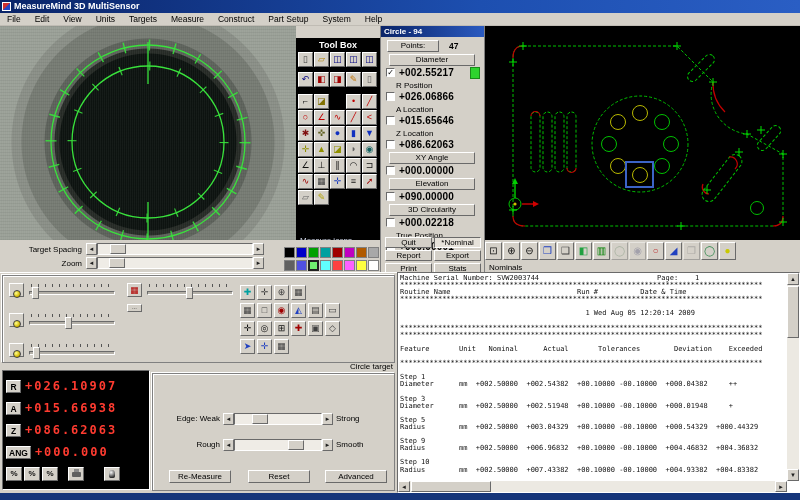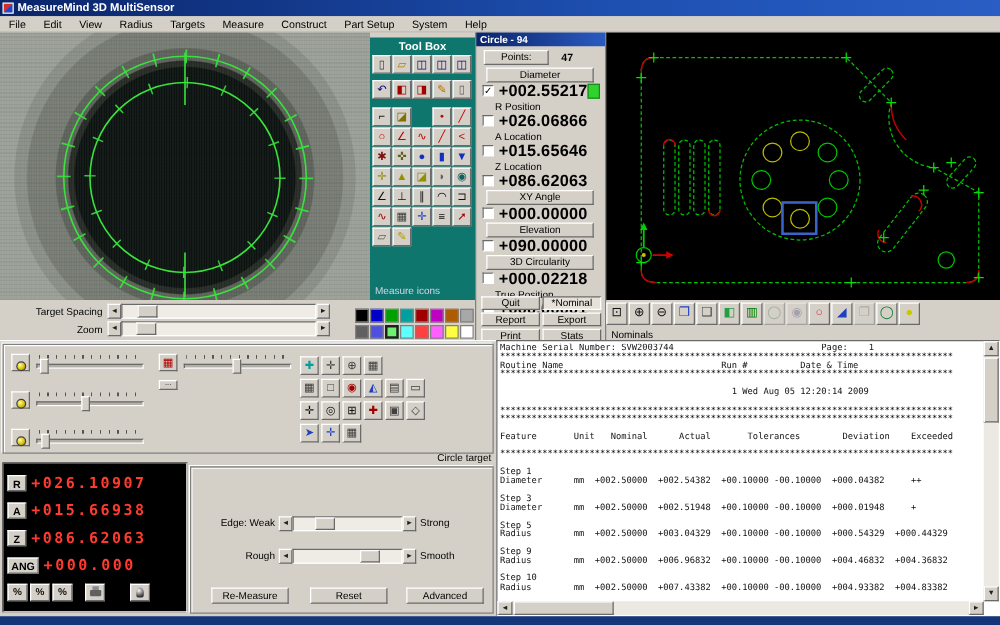--- a/index.html
+++ b/index.html
@@ -18,21 +18,21 @@
 
   
   #camera{position:absolute;left:0;top:0;width:296px;height:214px;overflow:hidden;
     background:
       repeating-linear-gradient(0deg,rgba(0,0,0,.05) 0 1px,transparent 1px 3px),
       repeating-linear-gradient(90deg,rgba(255,255,255,.04) 0 1px,transparent 1px 2px),
       radial-gradient(circle at 148px 116px,#0d1310 0 88px,#262b26 89px 93px,#5d625b 94px 103px,#767b73 104px 126px,#8a8f87 127px 136px,#9aa097 137px)}
   #camera svg{position:absolute;left:0;top:0}
 
   
-  #toolbox{position:absolute;left:296px;top:4px;width:84px;height:214px;background:#0f766e;overflow:hidden}
+  #toolbox{position:absolute;left:296px;top:12px;width:84px;height:214px;background:#000000;overflow:hidden}
   #toolbox .tb-title{color:#fff;font-size:9px;font-weight:bold;text-align:center;padding-top:2px;height:14px}
   .tb-row{position:absolute;left:2px;display:flex}
   .tb-ic{width:15px;height:15px;margin-right:1px;font-size:9px;line-height:13px;text-align:center;overflow:hidden}
   .tb-blank{width:15px;height:15px;margin-right:1px;border:none;background:transparent}
   #toolbox .tb-footer{position:absolute;left:4px;top:198px;color:#cfd6e8;font-size:8px}
 
   
   #palette{position:absolute;left:284px;top:221px;width:96px;height:25px}
   .swatch{position:absolute;width:11px;height:11px;border:1px solid #808080}
   .swatch.sel{border:2px solid #202020}
@@ -54,21 +54,21 @@
   
   #dialog{position:absolute;left:380px;top:0;width:105px;height:247px;background:#d4d0c8;border:1px solid #808080;border-top:none}
   #dialog .dlg-title{height:11px;background:linear-gradient(90deg,#0a2468,#2a5ac0);color:#fff;font-size:8px;font-weight:bold;padding:1px 0 0 3px}
   #dialog .points-row{display:flex;align-items:center;margin:3px 4px 2px 6px}
   #dialog .points-btn{width:52px;height:12px;font-size:8px;text-align:center;line-height:10px}
   #dialog .points-val{font-size:8.5px;font-weight:bold;margin-left:10px}
   .dlg-btn{width:86px;height:12px;margin:2px 0 0 8px;font-size:8px;text-align:center;line-height:10px;background:#d4d0c8;border:1px solid;border-color:#fff #6a6a6a #6a6a6a #fff}
   .dlg-lbl{font-size:8px;margin:3px 0 0 15px}
   .dlg-valrow{display:flex;align-items:center;margin:1px 4px 0 5px;height:11px}
   .cb{width:9px;height:9px;background:#fff;border:1px solid;border-color:#6a6a6a #fff #fff #6a6a6a;font-size:8px;line-height:7px;text-align:center;color:#000}
-  .dlg-val{font-size:13px;font-weight:bold;margin-left:4px;letter-spacing:.2px}
+  .dlg-val{font-size:10px;font-weight:bold;margin-left:4px;letter-spacing:.2px}
   .green-ind{width:10px;height:12px;background:#2ed32e;border:1px solid #1a8a1a;margin-left:auto}
   #dlg-buttons{position:absolute;left:4px;top:211px;width:97px;display:grid;grid-template-columns:47px 47px;grid-gap:2px}
   .dlg-bbtn{height:11px;font-size:8px;text-align:center;line-height:9px;background:#d4d0c8;border:1px solid;border-color:#fff #6a6a6a #6a6a6a #fff}
   .dlg-bbtn.default{outline:1px solid #000}
 
   
   #cad{position:absolute;left:485px;top:0;width:315px;height:214px;background:#000}
   #cad-toolbar{position:absolute;left:485px;top:216px;width:315px;height:20px;display:flex}
   .cad-btn{width:17px;height:18px;margin-right:1px;font-size:10px;line-height:16px;text-align:center}
   .cad-btn.dis{opacity:.45}
@@ -118,21 +118,21 @@
 <body>
 
 <div id="titlebar">
   <span class="appicon"></span>
   <span class="ttl">MeasureMind 3D MultiSensor</span>
 </div>
 <div id="menubar">
     <span class="menu-item">File</span>
     <span class="menu-item">Edit</span>
     <span class="menu-item">View</span>
-    <span class="menu-item">Radius</span>
+    <span class="menu-item">Units</span>
     <span class="menu-item">Targets</span>
     <span class="menu-item">Measure</span>
     <span class="menu-item">Construct</span>
     <span class="menu-item">Part Setup</span>
     <span class="menu-item">System</span>
     <span class="menu-item">Help</span>
   </div>
 
 <div id="main">
 

